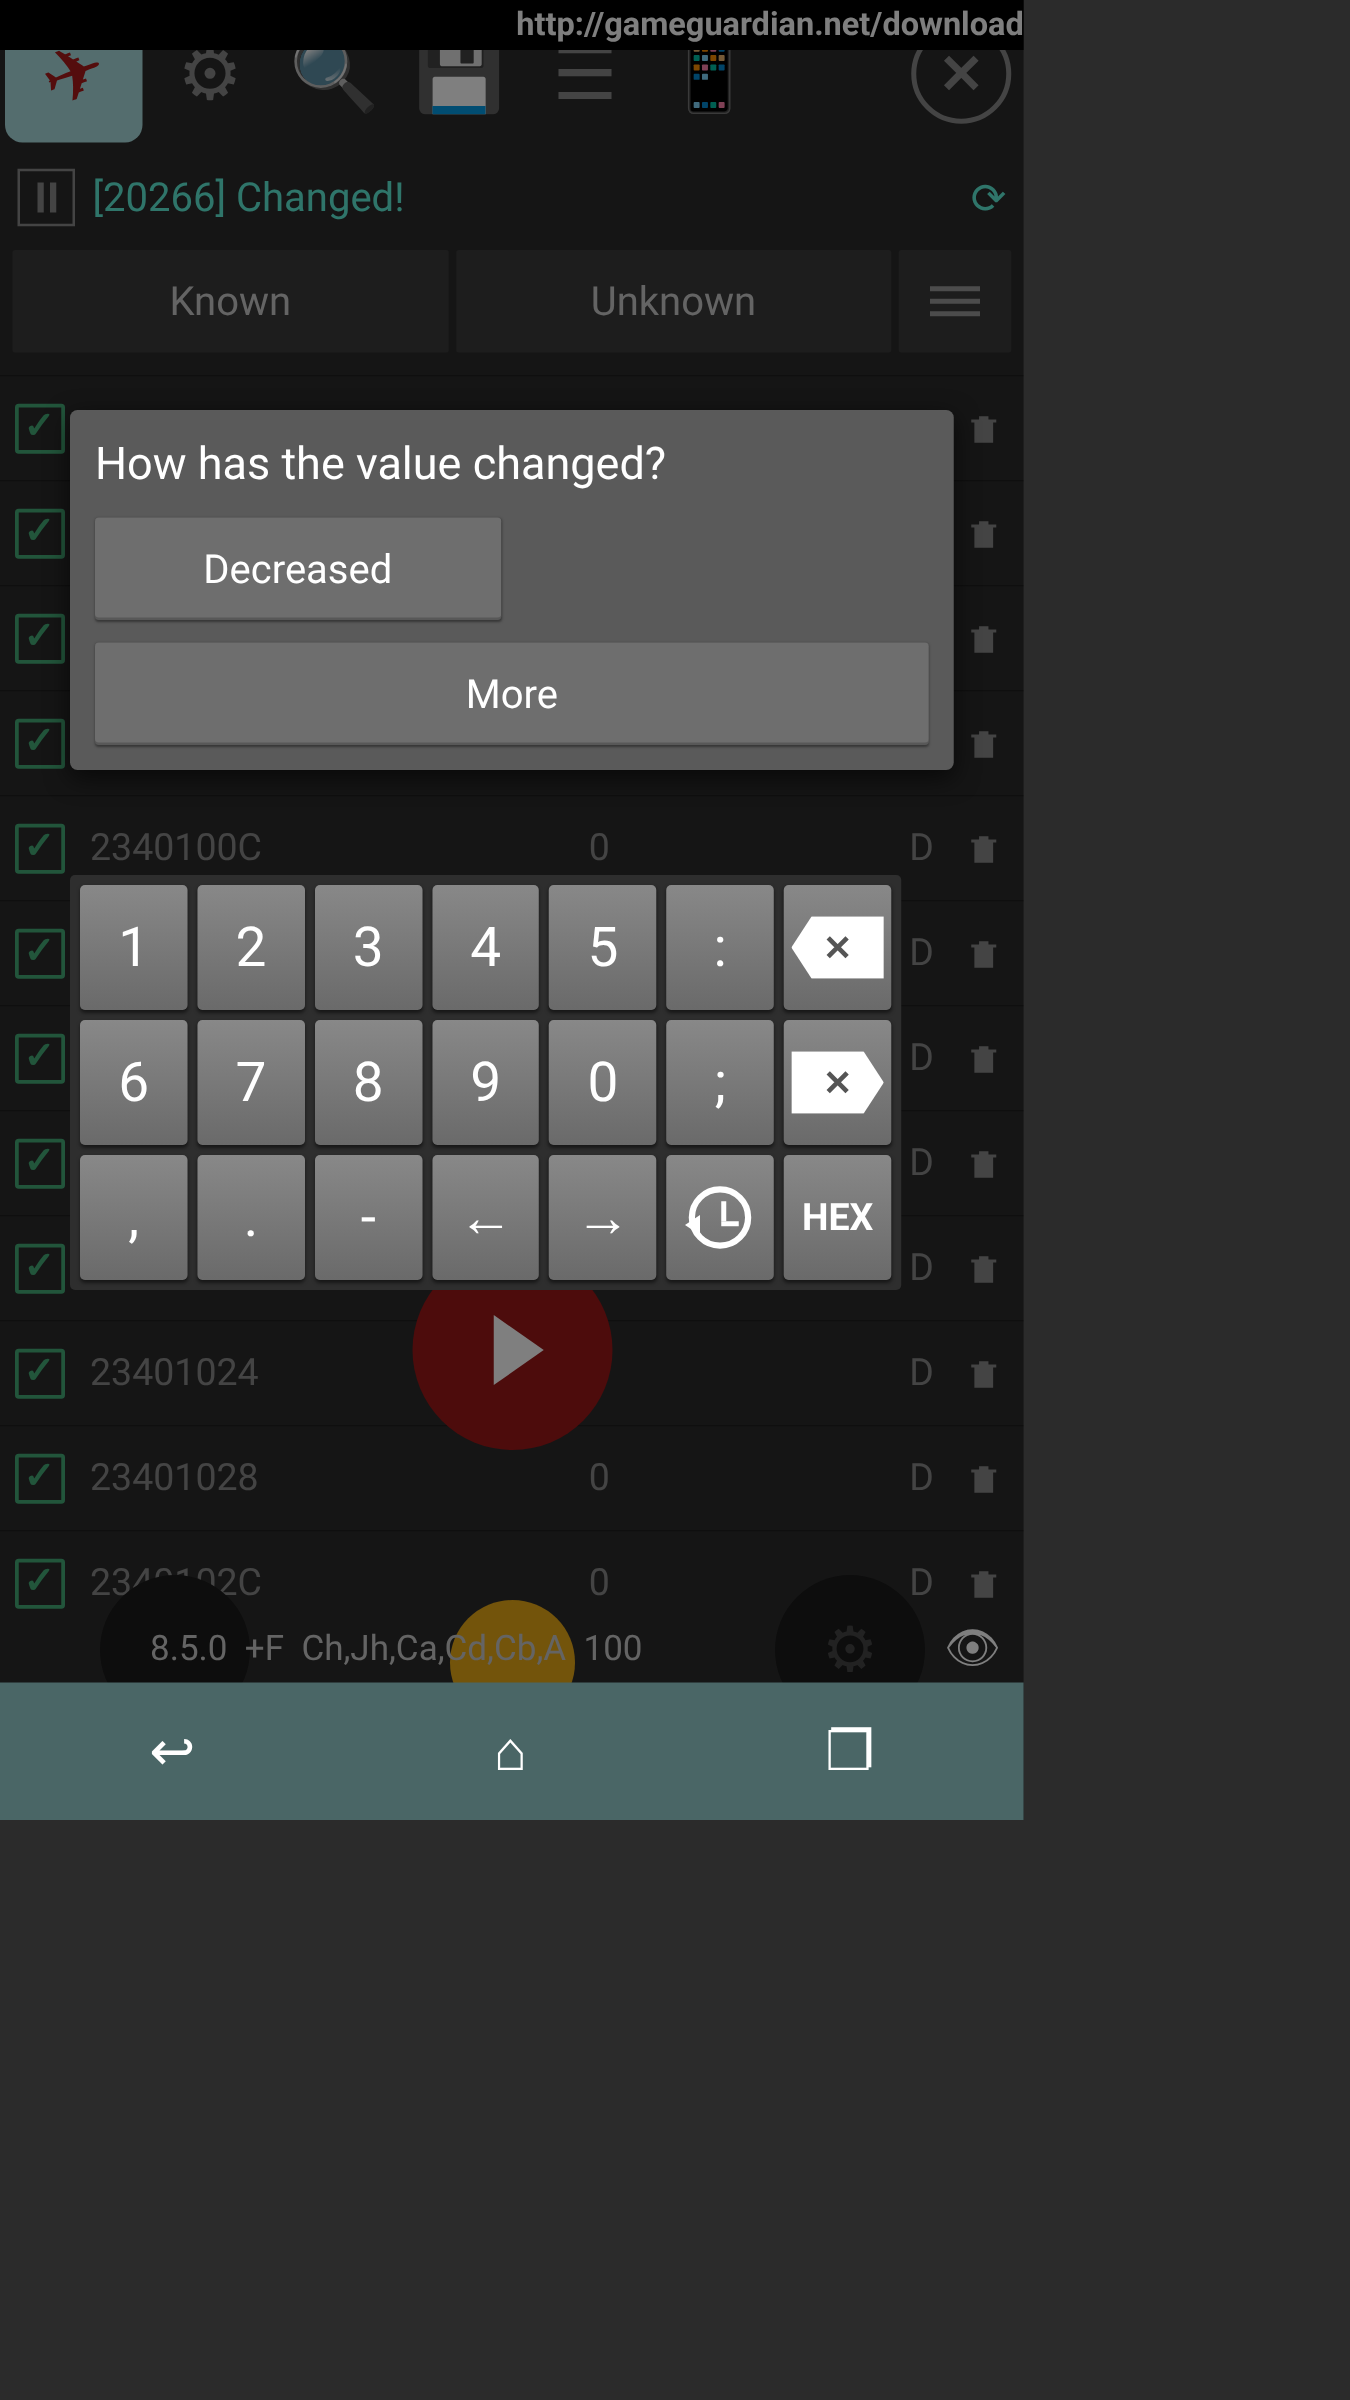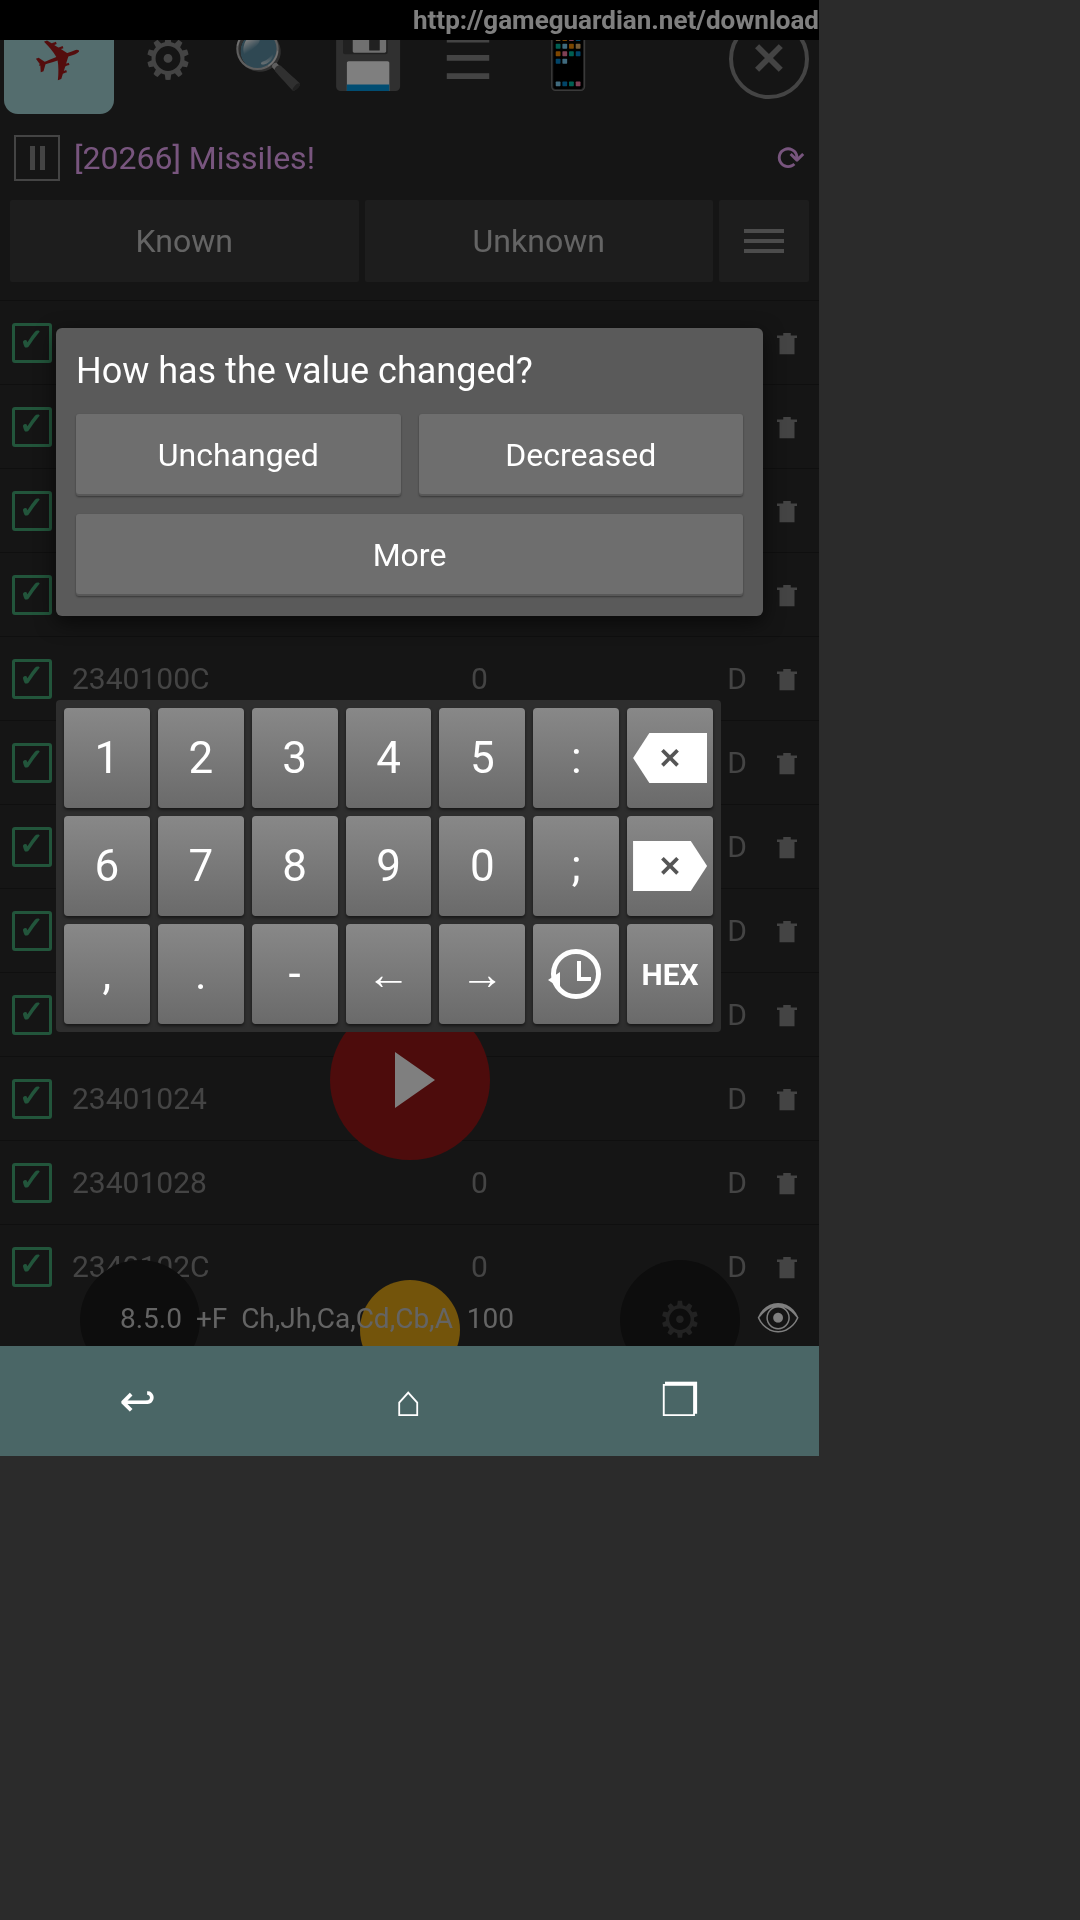--- a/index.html
+++ b/index.html
@@ -8,21 +8,21 @@
   .dim-overlay { position: absolute; inset: 0; background: rgba(0,0,0,0.5); z-index: 5; }
 
   .url-bar { position: absolute; top: 0; left: 0; right: 0; height: 40px; background: #000; color: #fff; font-size: 26px; font-weight: bold; text-align: right; line-height: 40px; z-index: 1; }
 
   .top-toolbar { position: absolute; top: 0; left: 0; right: 0; height: 118px; display: flex; align-items: center; z-index: 0; }
   .app-thumb { width: 110px; height: 110px; background: #a8dadc; border-radius: 14px; margin: 4px; display:flex; align-items:center; justify-content:center; }
   .plane { color: #a81a1a; font-size: 60px; transform: rotate(-20deg); }
   .toolbar-btn { width: 100px; height: 110px; display:flex; align-items:center; justify-content:center; color:#888; font-size:58px; }
   .close-btn { width: 80px; height: 80px; border: 4px solid #888; border-radius: 50%; margin-left:auto; margin-right:10px; display:flex; align-items:center; justify-content:center; color:#888; font-size:44px; font-weight:bold; }
 
-  .process-bar { position: absolute; top: 128px; left:0; right:0; height: 60px; display:flex; align-items:center; color:#f0abfc; font-size:32px; padding:0 14px; z-index:0; }
+  .process-bar { position: absolute; top: 128px; left:0; right:0; height: 60px; display:flex; align-items:center; color:#5eead4; font-size:32px; padding:0 14px; z-index:0; }
   .pause-box { width:46px; height:46px; border:2px solid #888; display:flex; align-items:center; justify-content:center; margin-right:14px; gap:5px;}
   .pause-box span{ width:5px; height:24px; background:#888;}
   .refresh-icn{ margin-left:auto; font-size:34px;}
 
   .filter-row { position:absolute; top:200px; left:10px; right:10px; height:82px; display:flex; gap:6px; z-index:0;}
   .filter-btn{ flex:1; background:#3a3a3a; display:flex; align-items:center; justify-content:center; color:#c8c8c8; font-size:32px; border-radius:2px;}
   .filter-menu{ width:90px; background:#3a3a3a; display:flex; align-items:center; justify-content:center; border-radius:2px; flex-direction:column; gap:6px;}
   .filter-menu span{ width:40px; height:4px; background:#999;}
 
   .results-list{ position:absolute; top:300px; left:0; right:0; bottom:110px; z-index:0;}
@@ -84,21 +84,21 @@
   <div class="toolbar-btn">📱</div>
   <div class="close-btn">✕</div>
 </div>
 
 <div class="process-bar">
   <div class="pause-box">
       <span></span>
       <span></span>
     </div>
   <span>[20266]</span>&nbsp;
-  <span>Missiles!</span>
+  <span>Changed!</span>
   <span class="refresh-icn">⟳</span>
 </div>
 
 <div class="filter-row">
   <div class="filter-btn">Known</div>
   <div class="filter-btn">Unknown</div>
   <div class="filter-menu">
       <span></span>
       <span></span>
       <span></span>
@@ -243,21 +243,20 @@
 <div class="red-play"></div>
 <div class="yellow-circle"></div>
 <div class="dark-circle1"></div>
 <div class="dark-circle2">⚙</div>
 
 <div class="dim-overlay"></div>
 
 <div class="modal">
   <div class="modal-title">How has the value changed?</div>
   <div class="modal-grid">
-    <div class="modal-btn">Unchanged</div>
     <div class="modal-btn">Decreased</div>
     <div class="modal-btn modal-wide">More</div>
   </div>
 </div>
 
 <div class="keypad">
   <div class="keypad-row">
     <div class="key">1</div>
     <div class="key">2</div>
     <div class="key">3</div>

